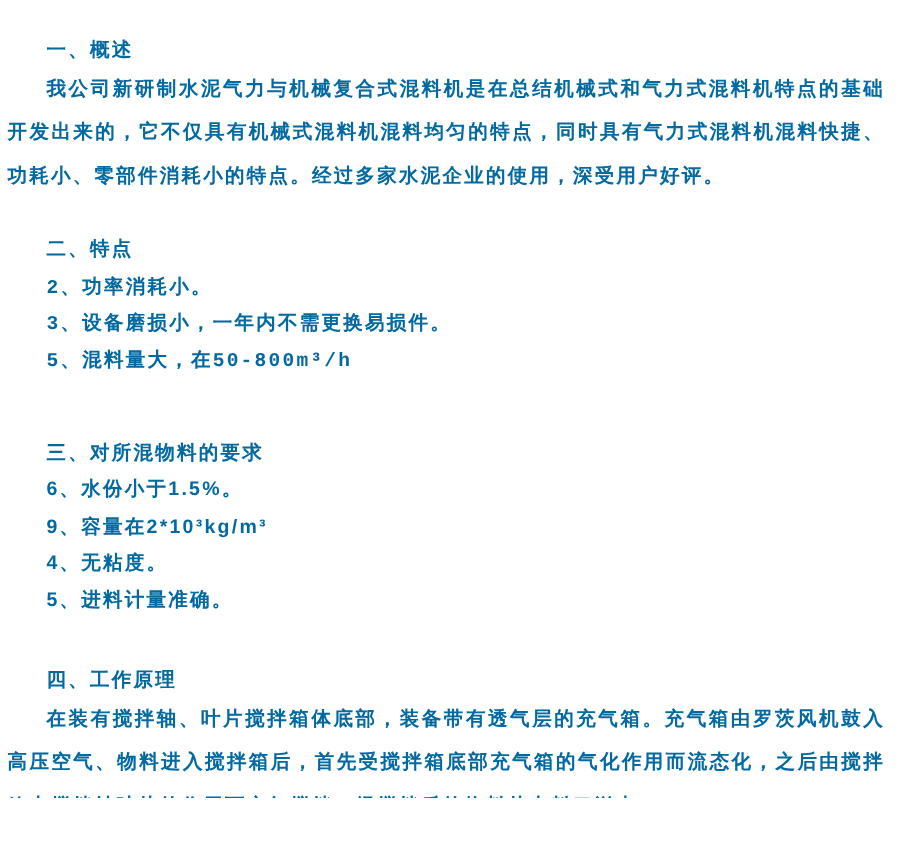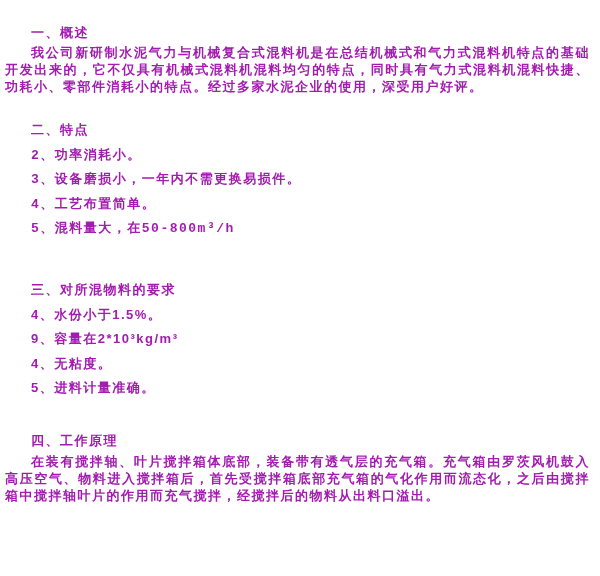--- a/index.html
+++ b/index.html
@@ -4,36 +4,36 @@
 <style>
   html, body { margin: 0; padding: 0; background: #ffffff; }
   .page {
     width: 600px;
     height: 532px;
     box-sizing: border-box;
     background: #ffffff;
     padding: 22px 10px 0 5px;
     font-family: "Liberation Sans", "DejaVu Sans", sans-serif;
     font-weight: 700;
-    color: #a21caf;
+    color: #0369a1;
     font-size: 13px;
     overflow: hidden;
   }
   .heading {
     margin-left: 26px;
     letter-spacing: 1.5px;
     white-space: nowrap;
   }
   .sec-text .heading { line-height: 22.4px; }
   .sec-items .heading { line-height: 24.4px; }
   .para {
     margin: 0;
     text-indent: 26px;
     text-align: justify;
-    line-height: 17px;
+    line-height: 29px;
     letter-spacing: 1.5px;
   }
   .item {
     margin-left: 26px;
     line-height: 24.4px;
     letter-spacing: 1.5px;
     white-space: nowrap;
   }
   .sec-2 { margin-top: 24px; font-family: Liberation Mono, monospace; }
   .sec-3 { margin-top: 37px; }
@@ -46,27 +46,26 @@
 
   <div class="section sec-text sec-1">
     <div class="heading">一、概述</div>
     <p class="para">我公司新研制水泥气力与机械复合式混料机是在总结机械式和气力式混料机特点的基础开发出来的，它不仅具有机械式混料机混料均匀的特点，同时具有气力式混料机混料快捷、功耗小、零部件消耗小的特点。经过多家水泥企业的使用，深受用户好评。</p>
   </div>
 
   <div class="section sec-items sec-2">
     <div class="heading">二、特点</div>
     <div class="item">2、功率消耗小。</div>
     <div class="item">3、设备磨损小，一年内不需更换易损件。</div>
-    <div class="item">4、工艺布置简单。</div>
     <div class="item">5、混料量大，在50-800m³/h</div>
   </div>
 
   <div class="section sec-items sec-3">
     <div class="heading">三、对所混物料的要求</div>
-    <div class="item">4、水份小于1.5%。</div>
+    <div class="item">6、水份小于1.5%。</div>
     <div class="item">9、容量在2*10³kg/m³</div>
     <div class="item">4、无粘度。</div>
     <div class="item">5、进料计量准确。</div>
   </div>
 
   <div class="section sec-text sec-4">
     <div class="heading">四、工作原理</div>
     <p class="para">在装有搅拌轴、叶片搅拌箱体底部，装备带有透气层的充气箱。充气箱由罗茨风机鼓入高压空气、物料进入搅拌箱后，首先受搅拌箱底部充气箱的气化作用而流态化，之后由搅拌箱中搅拌轴叶片的作用而充气搅拌，经搅拌后的物料从出料口溢出。</p>
   </div>
 

